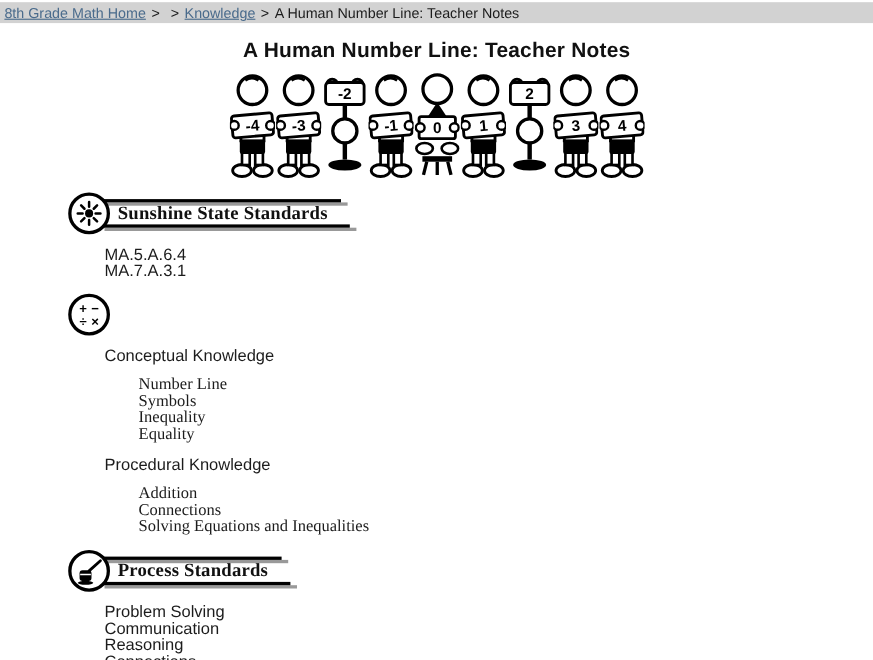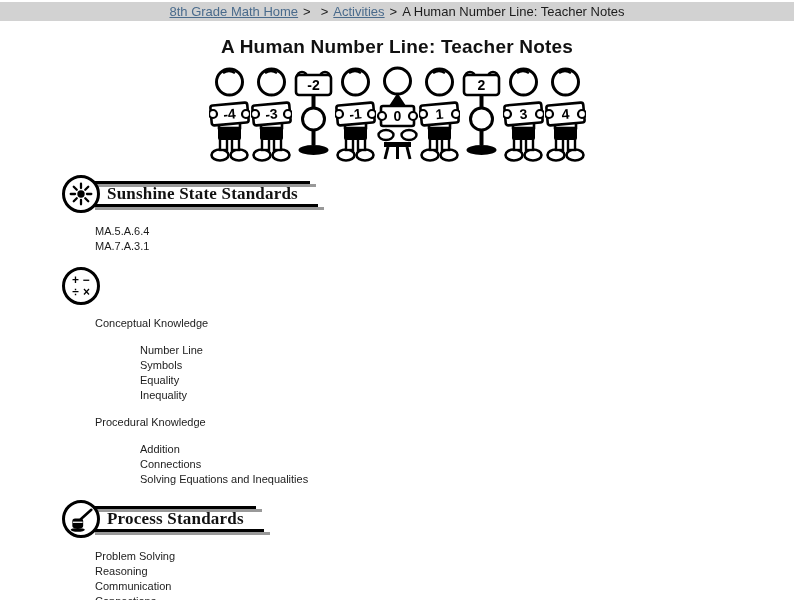--- a/index.html
+++ b/index.html
@@ -6,21 +6,20 @@
   body{
     width:794px;height:600px;overflow:hidden;position:relative;
     font-family:"Liberation Sans", sans-serif;color:#1c1c1c;
     -webkit-font-smoothing:antialiased;
   }
   
   .crumb-bar{
     margin-top:2px;height:19px;background:var(--crumb-bg,#d2d2d2);
     display:flex;align-items:center;padding:0 4px;font-size:13px;line-height:19px;
     white-space:nowrap;
-    justify-content:center;
   }
   .crumb-bar a{color:var(--link,#4a6b8c);text-decoration:underline;cursor:pointer;}
   .crumb-sep{margin:0 5px;color:#1c1c1c;}
   .crumb-current{color:#1c1c1c;}
   
   h1.page-title{
     margin:15px 0 8px 0;text-align:center;font-size:19px;font-weight:bold;color:#111;
     font-family:"Liberation Sans", sans-serif;letter-spacing:.2px;
   }
   
@@ -49,33 +48,33 @@
     white-space:nowrap;letter-spacing:.2px;
   }
   .banner::before{
     content:"";position:absolute;top:1px;left:-4px;right:6px;height:3px;background:#000;
     box-shadow:6px 3px 0 #999;
   }
   .banner::after{
     content:"";position:absolute;bottom:1px;left:-4px;right:-2px;height:3px;background:#000;
     box-shadow:6px 3px 0 #999;
   }
-  .section-body{margin-left:33px;margin-top:10px;font-size:11px;line-height:15px;}
+  .section-body{margin-left:33px;margin-top:10px;font-size:15px;line-height:15px;}
   .content-line{white-space:nowrap;}
-  .content-line.indent1{margin-left:45px;}
+  .content-line.indent1{margin-left:31px;font-family:Liberation Serif, serif;}
   .content-line.gap{margin-top:12px;}
 </style>
 </head>
 <body style="--link: #4a6b8c; --crumb-bg: #d2d2d2;">
 
 <div class="crumb-bar">
     <a class="crumb-link">8th Grade Math Home</a>
     <span class="crumb-sep">&gt;</span>
     <span class="crumb-sep">&gt;</span>
-    <a class="crumb-link">Activities</a>
+    <a class="crumb-link">Knowledge</a>
     <span class="crumb-sep">&gt;</span>
     <span class="crumb-current">A Human Number Line: Teacher Notes</span>
   </div>
 
 <h1 class="page-title">A Human Number Line: Teacher Notes</h1>
 
 <div class="illustration">
     <div class="figure">
   <svg viewBox="0 0 41 96" xmlns="http://www.w3.org/2000/svg">
     <ellipse cx="11" cy="89" rx="8.5" ry="5.5" fill="#fff" stroke="#000" stroke-width="2.6"></ellipse>
@@ -260,39 +259,39 @@
       <text x="7" y="21.5">÷</text>
       <text x="17" y="21.5">×</text>
     </g>
   </svg>
 </div>
     </div>
     <div class="section-body">
       <div class="content-line">Conceptual Knowledge</div>
       <div class="content-line indent1 gap">Number Line</div>
       <div class="content-line indent1">Symbols</div>
+      <div class="content-line indent1">Inequality</div>
       <div class="content-line indent1">Equality</div>
-      <div class="content-line indent1">Inequality</div>
       <div class="content-line gap">Procedural Knowledge</div>
       <div class="content-line indent1 gap">Addition</div>
       <div class="content-line indent1">Connections</div>
       <div class="content-line indent1">Solving Equations and Inequalities</div>
     </div>
     <div class="section-header">
       <div class="icon-circle">
   <svg viewBox="0 0 24 24" xmlns="http://www.w3.org/2000/svg">
     <line x1="12" y1="12" x2="21.5" y2="3.5" stroke="#000" stroke-width="2.4" stroke-linecap="round"></line>
     <rect x="4" y="11.5" width="10" height="9" rx="2.5" fill="#000"></rect>
     <line x1="4.5" y1="15" x2="13.5" y2="15" stroke="#fff" stroke-width="1.2"></line>
     <ellipse cx="9" cy="22" rx="6.5" ry="1.7" fill="#000"></ellipse>
   </svg>
 </div>
       <div class="banner">
         <div class="banner-title">Process Standards</div>
       </div>
     </div>
     <div class="section-body">
       <div class="content-line">Problem Solving</div>
+      <div class="content-line">Communication</div>
       <div class="content-line">Reasoning</div>
-      <div class="content-line">Communication</div>
       <div class="content-line">Connections</div>
     </div>
   </div>
 
 </body></html>

